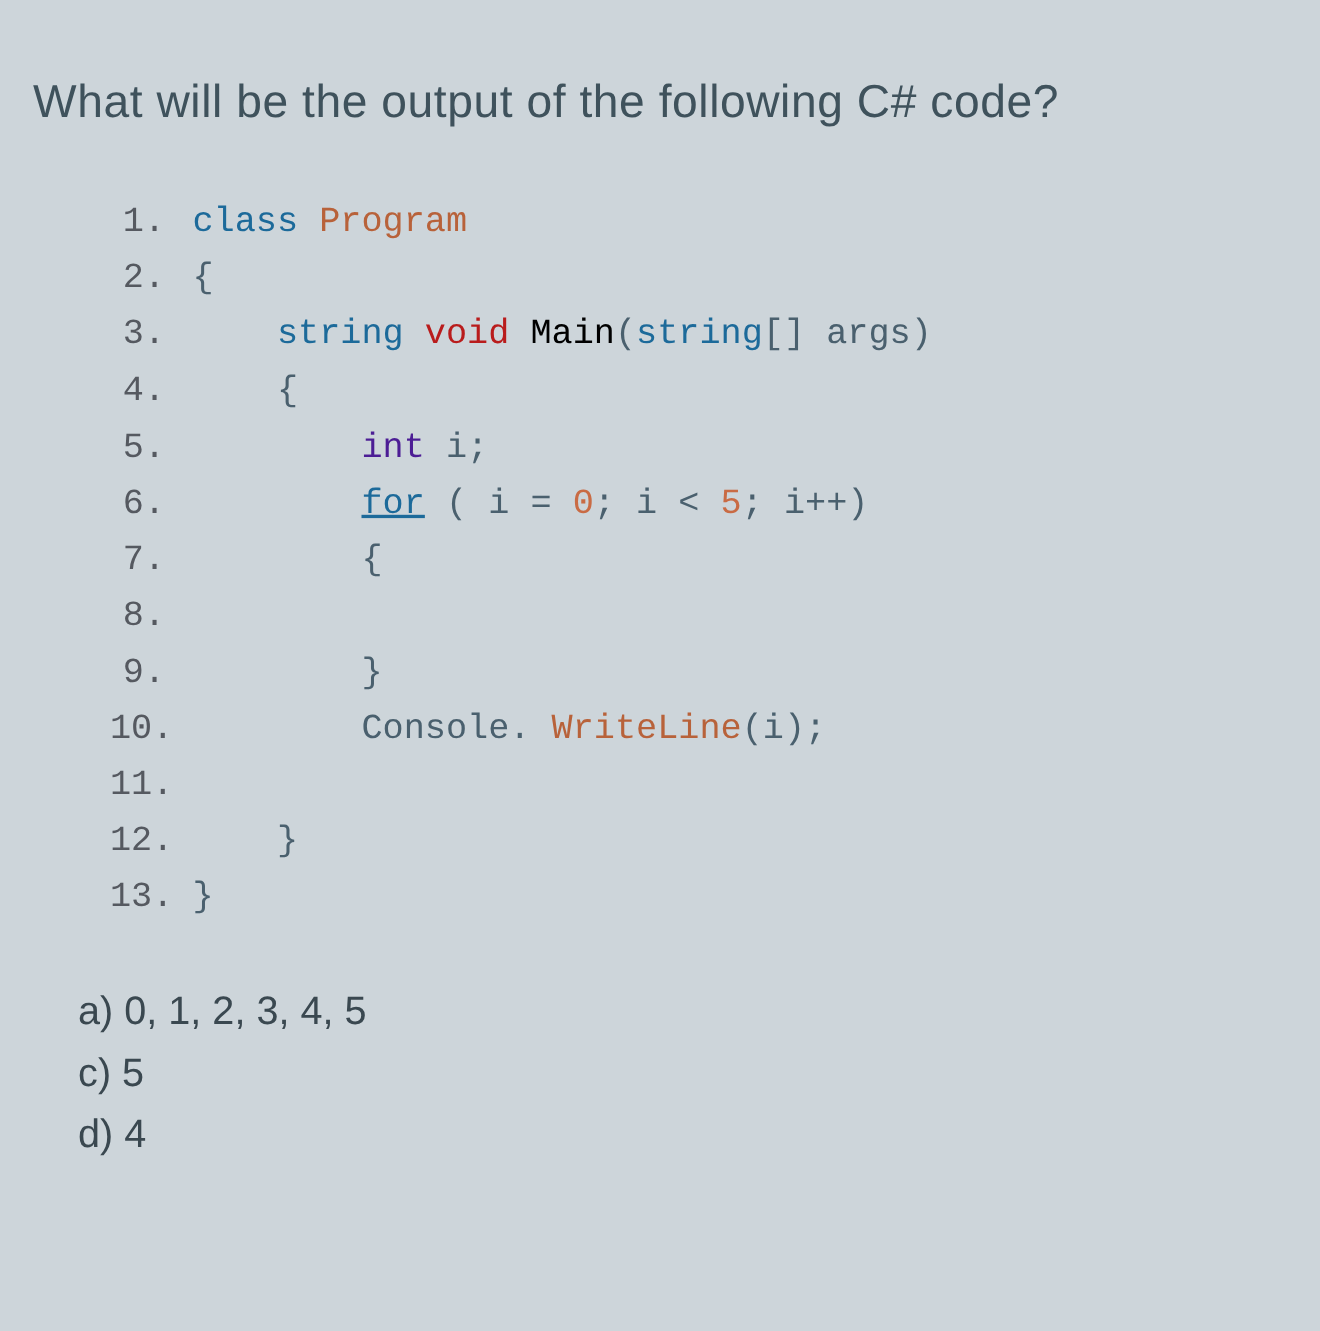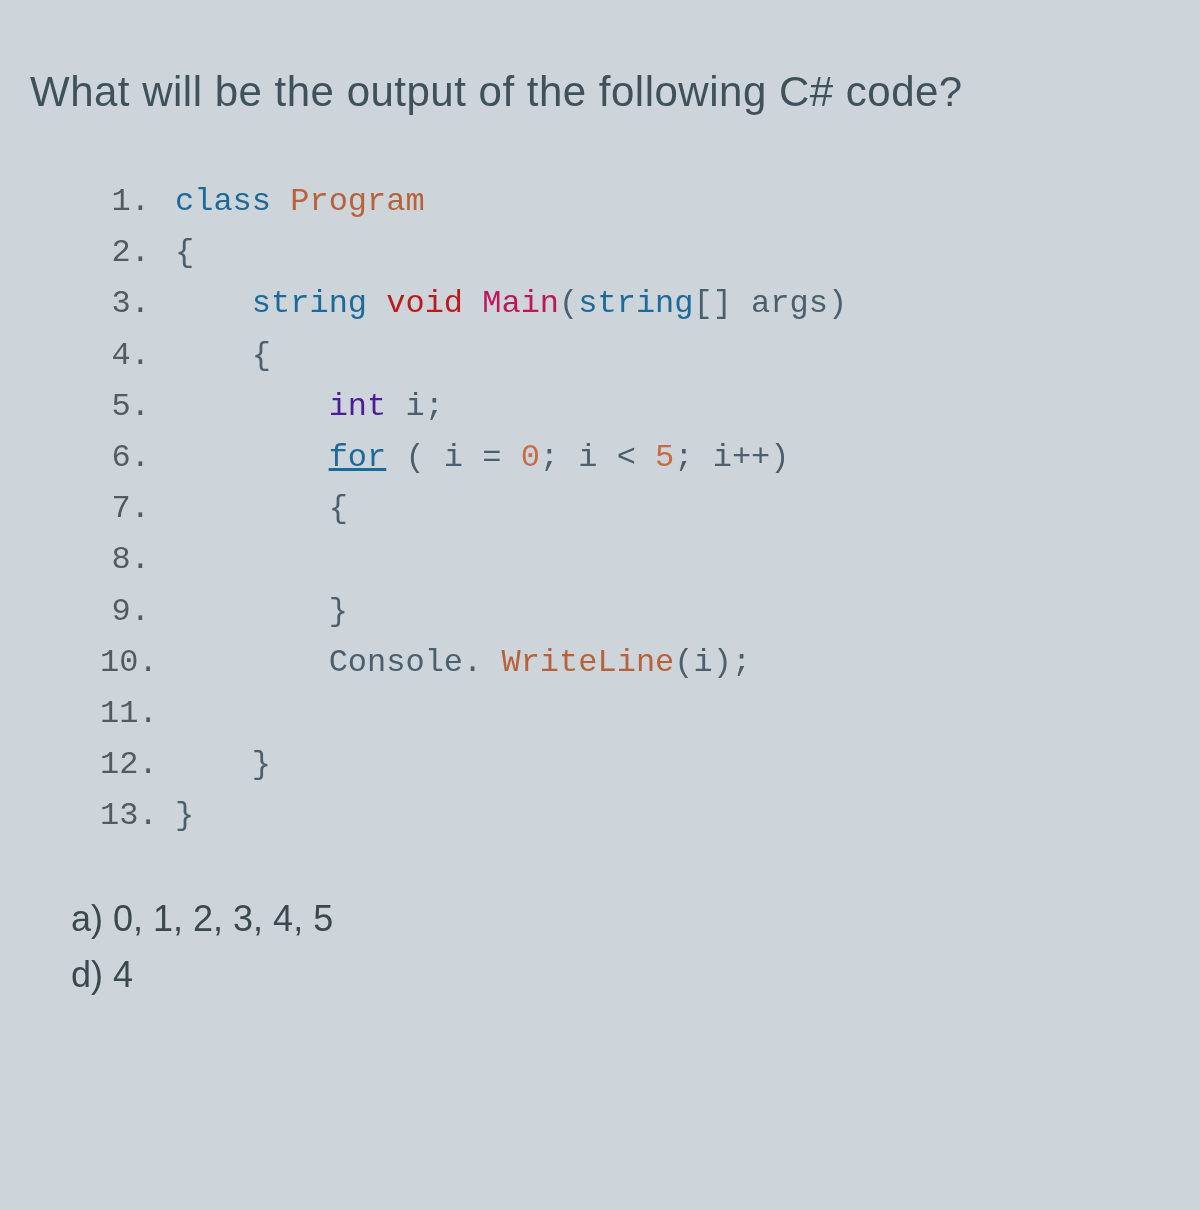--- a/index.html
+++ b/index.html
@@ -44,21 +44,21 @@
     .line-content {
       white-space: pre;
     }
     .kw-class { color: #1c6a9a; }
     .kw-type { color: #1c6a9a; }
     .kw-static { color: #1c6a9a; }
     .kw-void { color: #b91c1c; }
     .kw-for { color: #1c6a9a; text-decoration: underline; }
     .kw-int { color: #4c1d95; }
     .id-program { color: #b8623a; }
-    .id-main { color: #be185d; }
+    .id-main { color: #000000; }
     .id-args { color: #4a606e; }
     .id-console { color: #4a606e; }
     .id-write { color: #b8623a; }
     .id-read { color: #b8623a; }
     .id-var { color: #4a606e; }
     .num { color: #c96b44; }
     .punct { color: #4a606e; }
     .brace { color: #4a606e; }
     .answers {
       margin-left: 41px;
@@ -121,14 +121,15 @@
       <span class="line-content"><span>    </span><span class="brace">}</span></span>
     </div>
     <div class="code-line">
       <span class="line-num">13.</span>
       <span class="line-content"><span class="brace">}</span></span>
     </div>
   </div>
 
 <div class="answers" id="answers">
     <div>a) 0, 1, 2, 3, 4, 5</div>
+    <div>c) 5</div>
     <div>d) 4</div>
   </div>
 
 </body></html>

